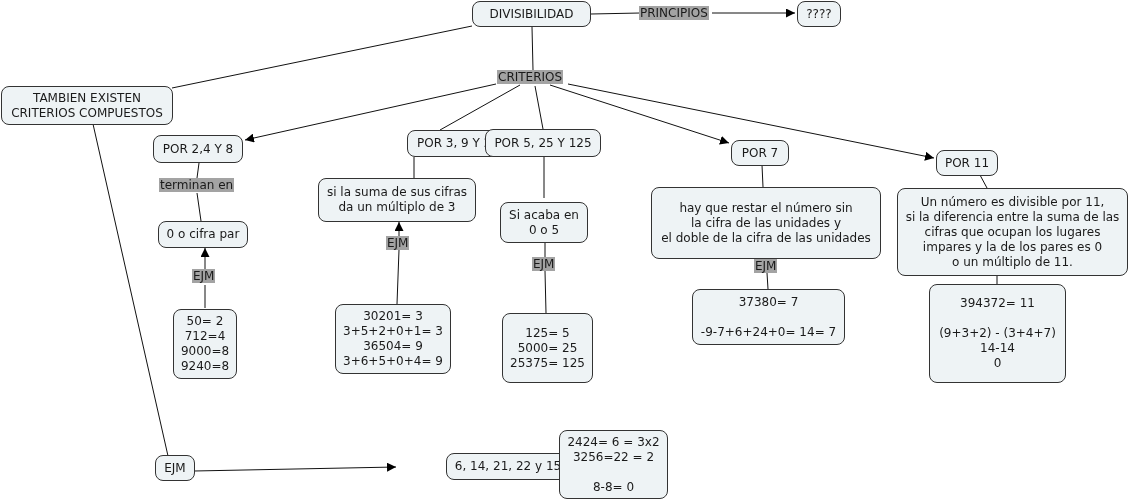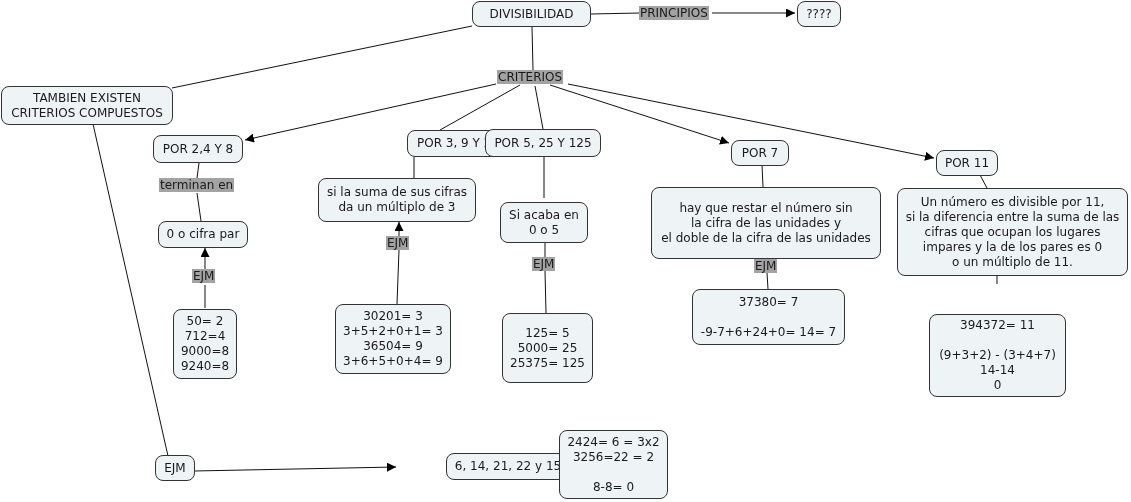--- a/index.html
+++ b/index.html
@@ -103,21 +103,21 @@
 <div class="node" style="left:335px;top:304px;width:116px;height:70px;">30201= 3
 3+5+2+0+1= 3
 36504= 9
 3+6+5+0+4= 9</div>
 <div class="node" style="left:502px;top:313px;width:91px;height:70px;">125= 5
 5000= 25
 25375= 125</div>
 <div class="node" style="left:692px;top:289px;width:153px;height:56px;">37380= 7
 
 -9-7+6+24+0= 14= 7</div>
-<div class="node" style="left:929px;top:284px;width:137px;height:83px;margin-top:30px;">394372= 11
+<div class="node" style="left:929px;top:284px;width:137px;height:99px;">394372= 11
 
 (9+3+2) - (3+4+7)
 14-14
 0</div>
 
 <div class="node" style="left:155px;top:455px;width:40px;height:25px;">EJM</div>
 <div class="node" style="left:398px;top:453px;width:124px;height:27px;margin-left:48px;">6, 14, 21, 22 y 15</div>
 <div class="node" style="left:559px;top:430px;width:109px;height:69px;">2424= 6 = 3x2
 3256=22 = 2
 

